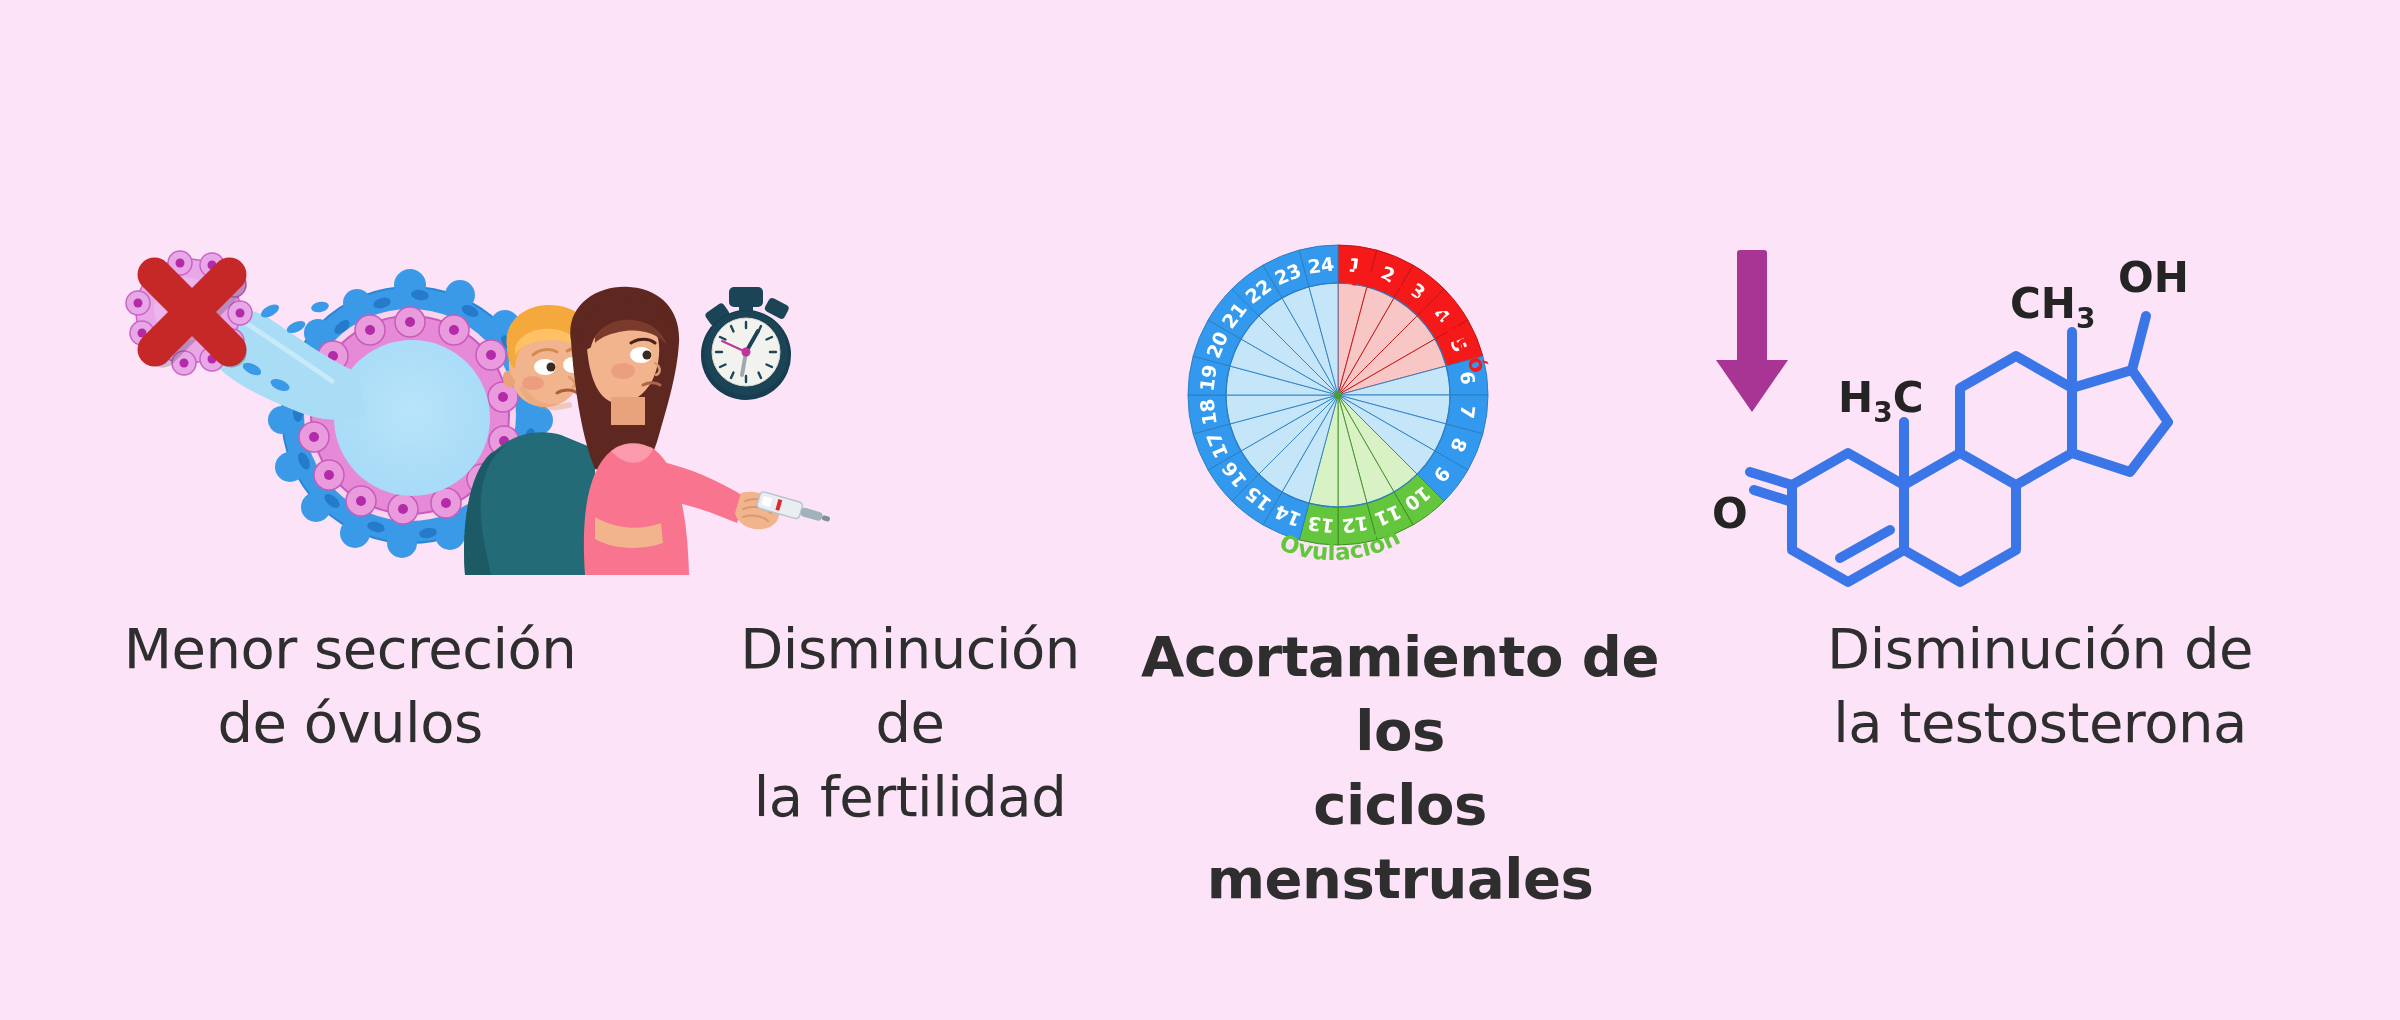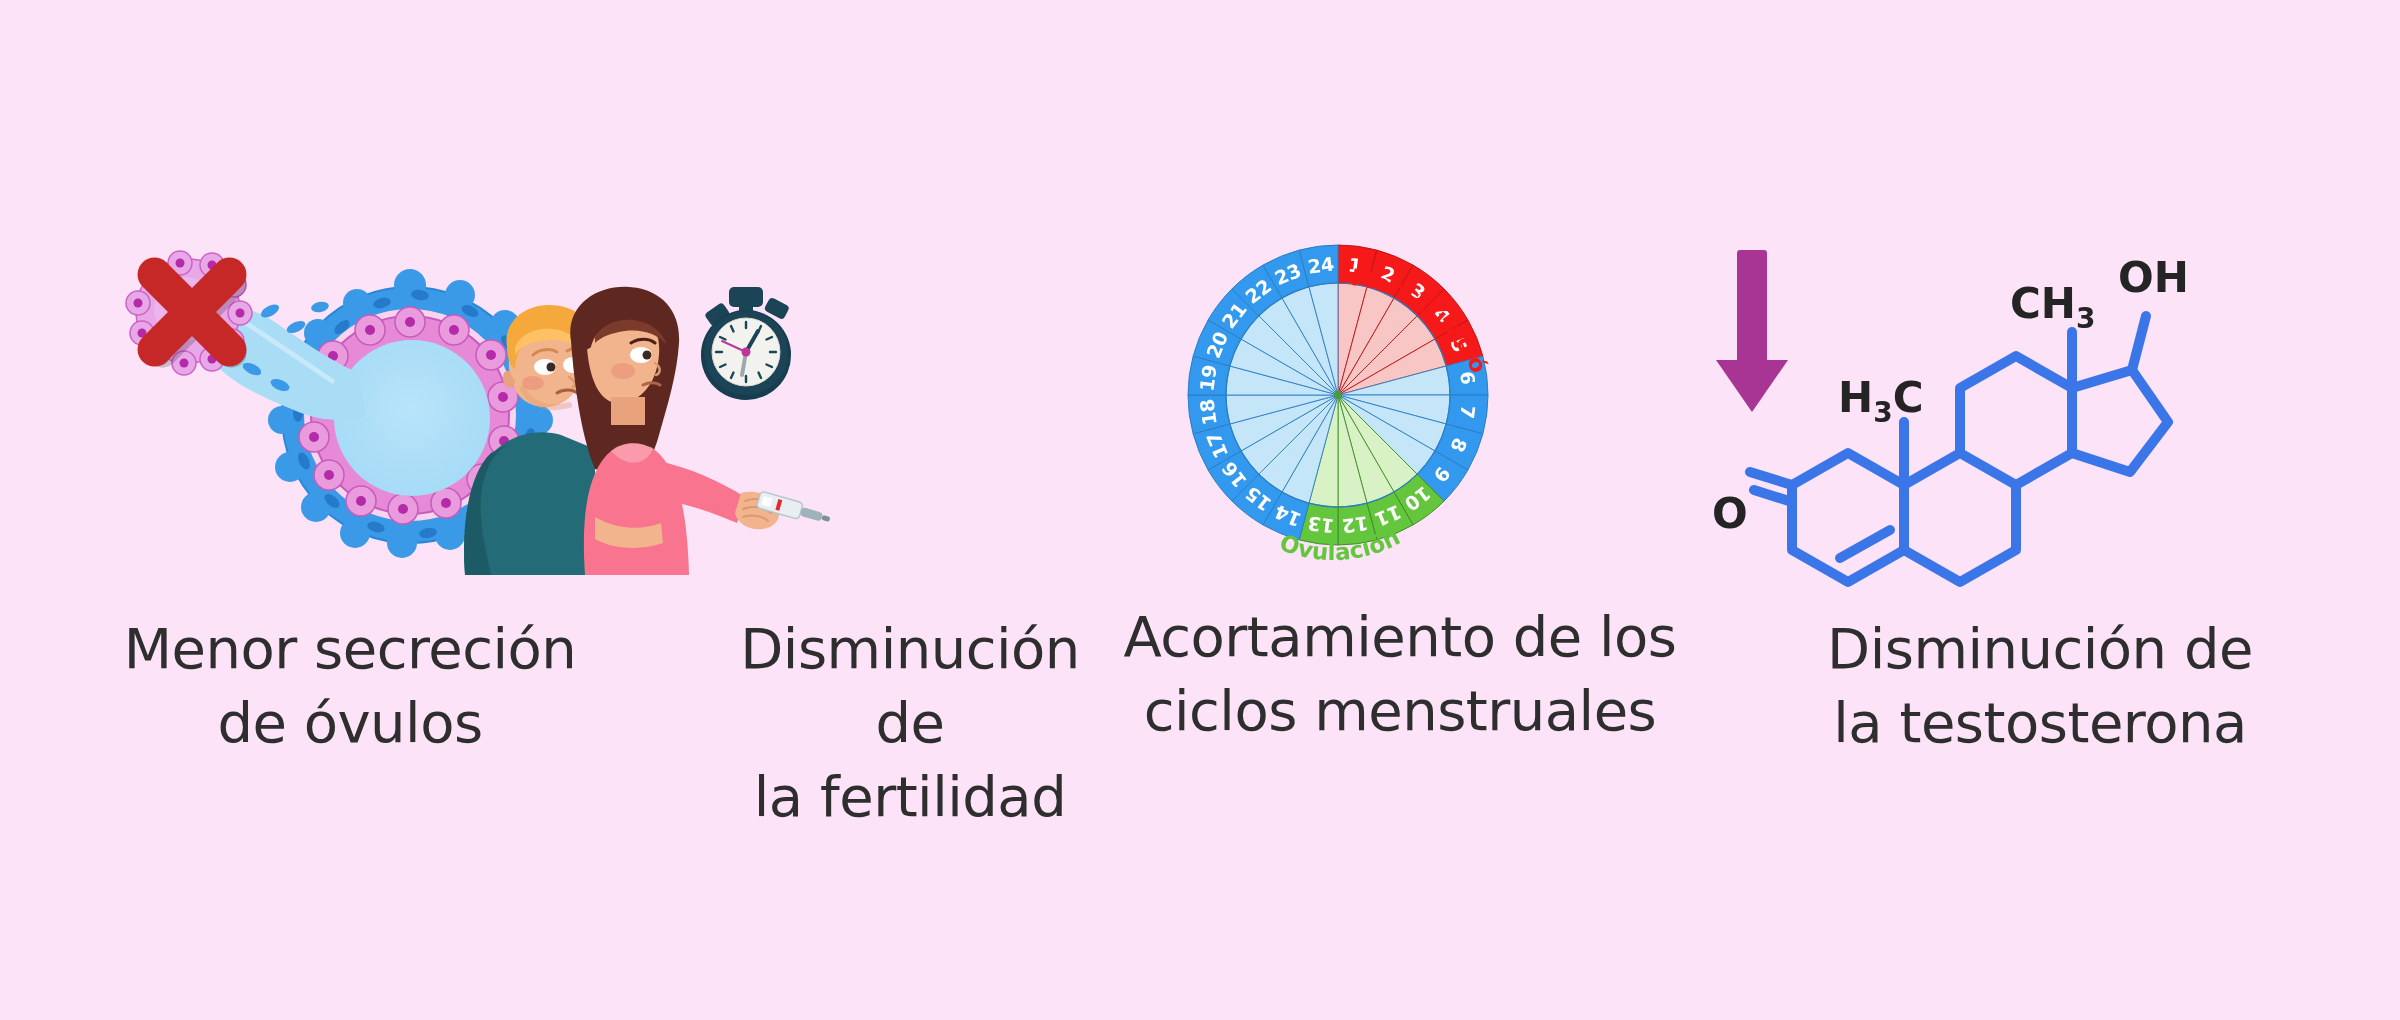--- a/index.html
+++ b/index.html
@@ -54,21 +54,21 @@
     color: #2e2e2e;
     font-family: "DejaVu Sans", sans-serif;
     font-size: 56px;
     line-height: 74px;
     letter-spacing: -0.5px;
     font-weight: 400;
     white-space: pre-line;
   }
   .caption-1 { top: 612px; }
   .caption-2 { top: 612px; }
-  .caption-3 { top: 600px; }
+  .caption-3 { top: 620px; font-weight: bold; }
   .caption-4 { top: 612px; }
 
   svg { display: block; overflow: visible; }
 </style>
 </head>
 <body>
 
 <div id="infographic">
   <div class="panels">
 

